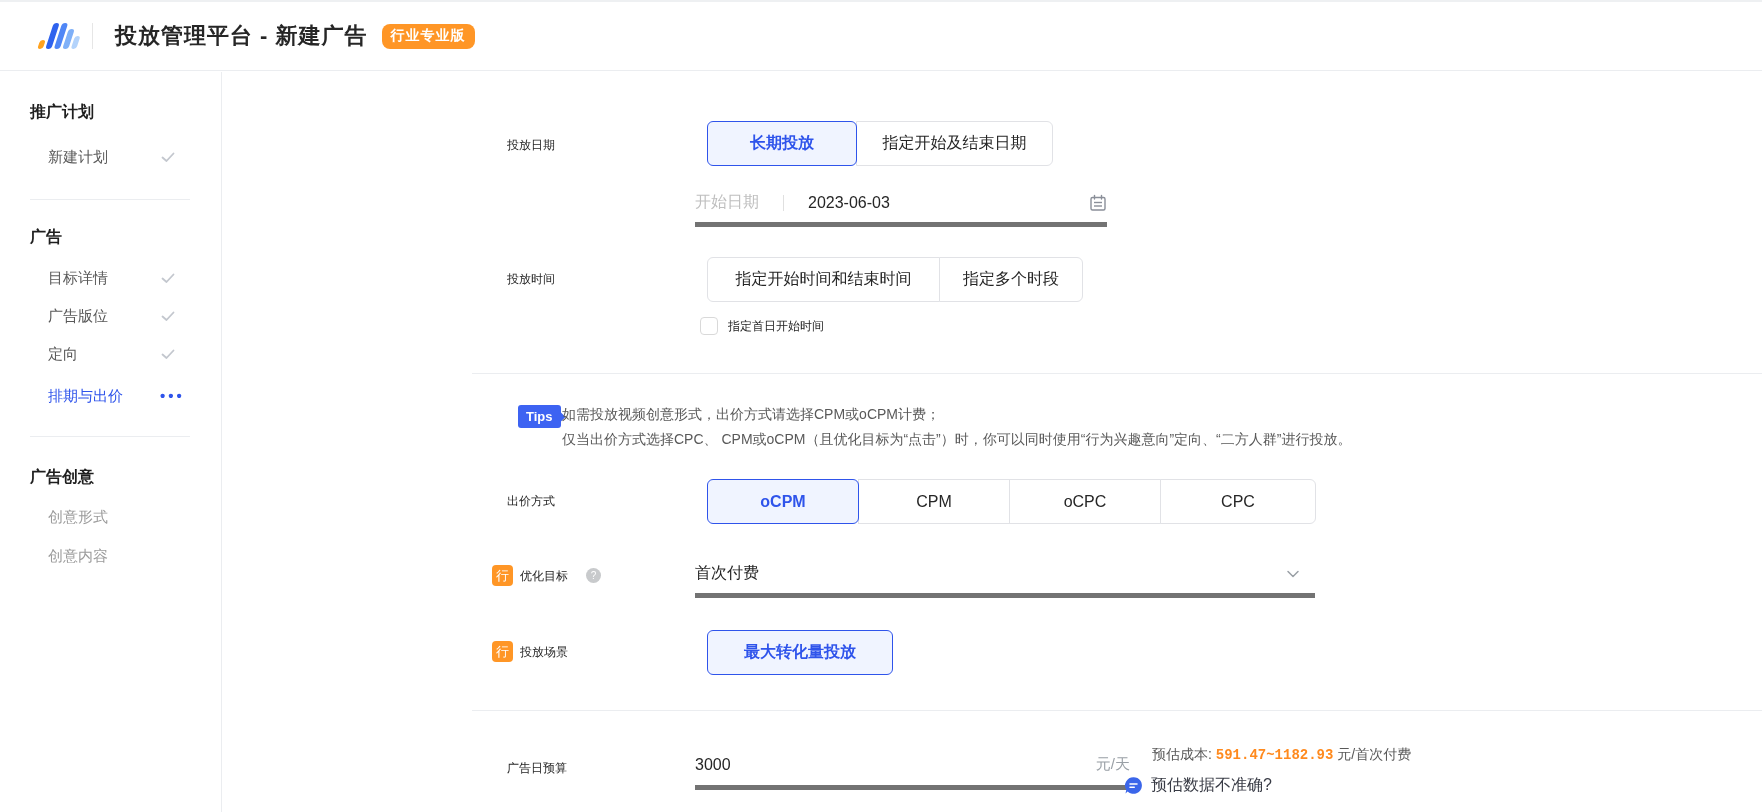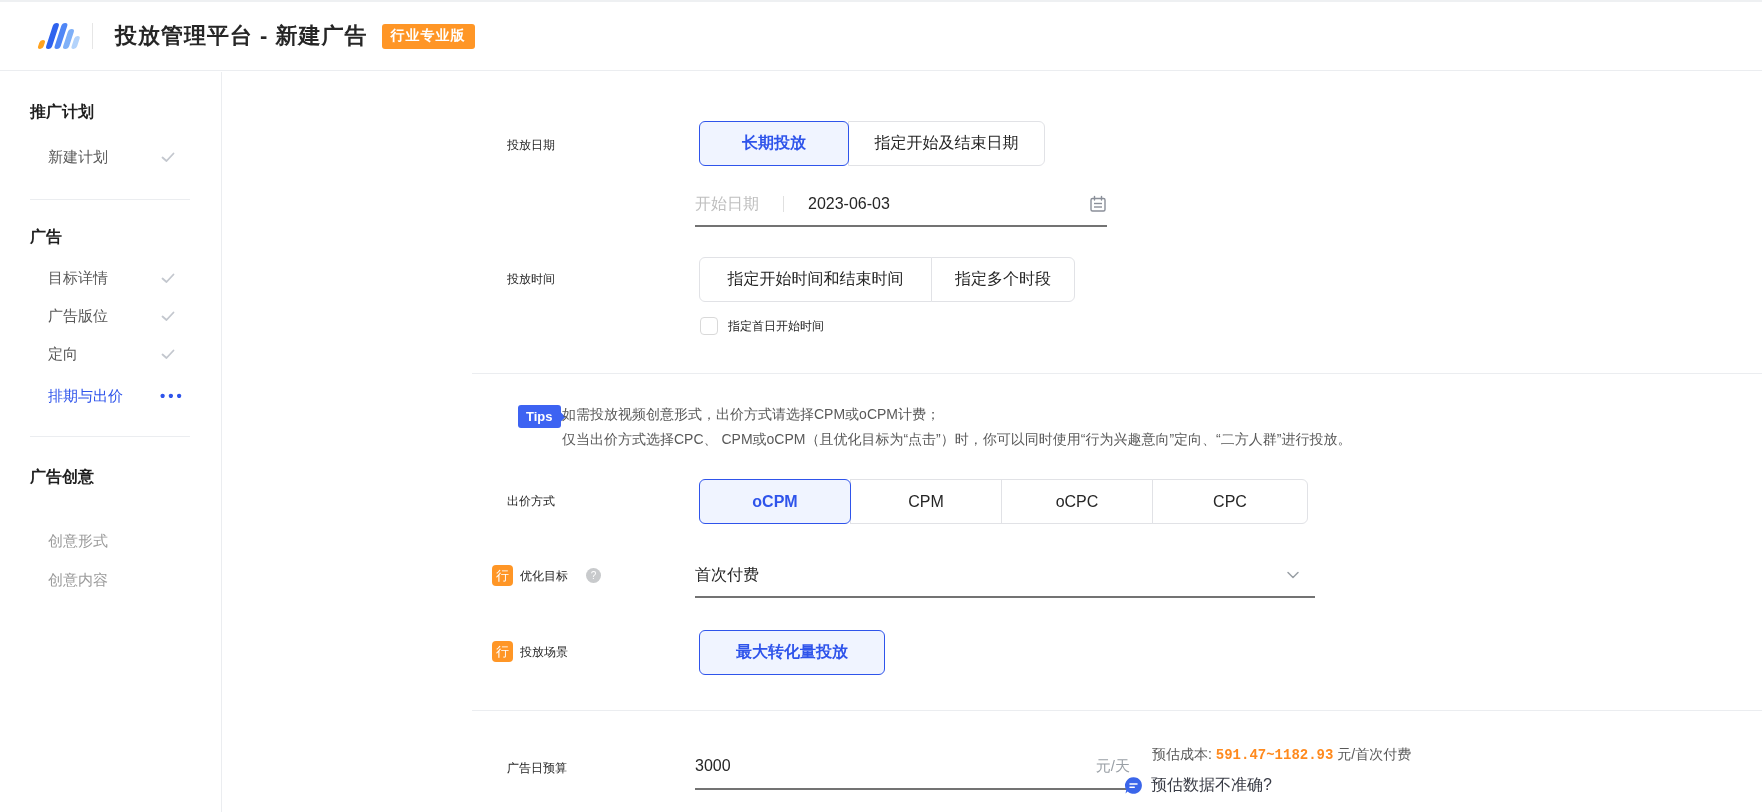--- a/index.html
+++ b/index.html
@@ -7,45 +7,45 @@
   .screen { position:relative; width:1762px; height:812px; background:#fff; overflow:hidden; }
 
   
   .top-strip { position:absolute; left:0; top:0; width:100%; height:2px; background:#eef0f2; }
   .app-header { position:absolute; left:0; top:2px; width:100%; height:69px; background:#fff;
                 border-bottom:1px solid #ebedf0; display:flex; align-items:center; }
   .logo-wrap { margin-left:36px; width:46px; height:34px; }
   .header-divider { width:1px; height:26px; background:#e6e6e6; margin:0 22px 0 10px; }
   .page-title { font-size:22px; font-weight:600; color:#262626; letter-spacing:1px; }
   .pro-badge { display:inline-flex; align-items:center; height:25px; padding:0 9px; margin-left:14px;
-               background:#ff9626; color:#fff; font-size:14px; font-weight:700; border-radius:3px; letter-spacing:1px;text-align:center; }
+               background:#ff9626; color:#fff; font-size:14px; font-weight:700; border-radius:8px; letter-spacing:1px;text-align:center; }
 
   
   .sidebar { position:absolute; left:0; top:72px; width:222px; height:740px; background:#fff; border-right:1px solid #ebedf0; }
   .sb-title { position:absolute; left:30px; height:24px; line-height:24px; font-size:16px; font-weight:700; color:#1f1f1f; }
   .sb-item { position:absolute; left:48px; width:150px; height:24px; line-height:24px; font-size:15px; color:#595959; cursor:pointer; }
-  .sb-item.pending { color:#9b9b9b;margin-top:24px; }
+  .sb-item.pending { color:#9b9b9b; }
   .sb-item.active { color:#2f54eb; }
   .sb-check { position:absolute; left:112px; top:3px; }
   .sb-dots { position:absolute; left:112px; top:0; color:#2f54eb; font-weight:700; letter-spacing:3px; font-size:15px; }
   .sb-divider { position:absolute; left:30px; width:160px; height:1px; background:#ebedf0; }
 
   
   .main { position:absolute; left:222px; top:72px; width:1540px; height:740px; }
   .f-label { position:absolute; height:24px; line-height:24px; font-size:12px; color:#262626; }
   .row-divider { position:absolute; left:250px; right:0; height:1px; background:#ebedf0; }
 
   .btn-group { position:absolute; display:flex; }
   .seg { height:45px; display:flex; align-items:center; justify-content:center; background:#fff;
          border:1px solid #e1e2e6; color:#262626; font-size:16px; margin-left:-1px; cursor:pointer; position:relative; }
-  .seg:first-child { margin-left:4px; border-radius:6px 0 0 6px; }
+  .seg:first-child { margin-left:12px; border-radius:6px 0 0 6px; }
   .seg:last-child { border-radius:0 6px 6px 0; }
   .seg.selected { background:#f0f4ff; border:1px solid #2f54eb; color:#2f54eb; font-weight:700; border-radius:6px; z-index:2; }
 
-  .line-field { position:absolute; display:flex; align-items:center; border-bottom:2px solid #737373; background:#fff; }
+  .line-field { position:absolute; display:flex; align-items:center; border-bottom:5px solid #737373; background:#fff; }
   .lf-placeholder { color:#bfbfbf; font-size:16px; }
   .lf-vdiv { width:1px; height:16px; background:#e0e0e0; margin:0 24px; }
   .lf-value { color:#262626; font-size:16px; }
   .lf-suffix { margin-left:auto; color:#9aa0a6; font-size:15px; }
   .icon-right { margin-left:auto; display:flex; align-items:center; cursor:pointer; }
 
   .checkbox { display:inline-block; width:18px; height:18px; border:1px solid #d9d9d9; border-radius:4px; background:#fff; cursor:pointer; }
 
   .tips-badge { position:absolute; display:inline-flex; align-items:center; height:23px; padding:0 8px;
                 background:#3d63f2; color:#fff; font-size:13px; font-weight:700; border-radius:3px; }

